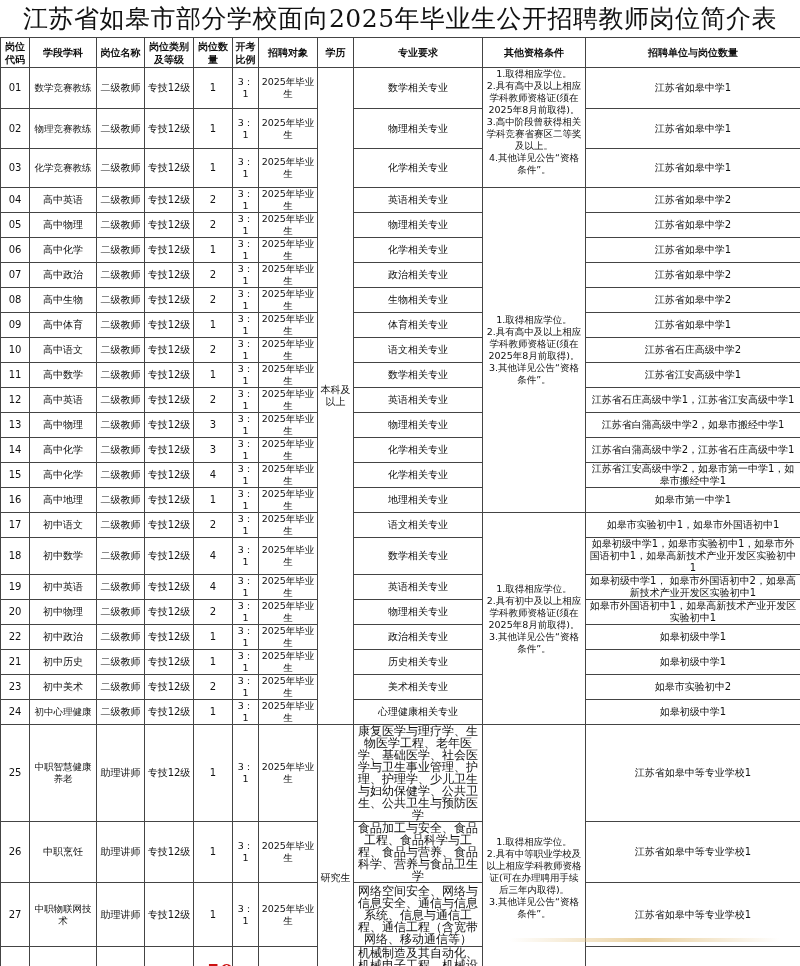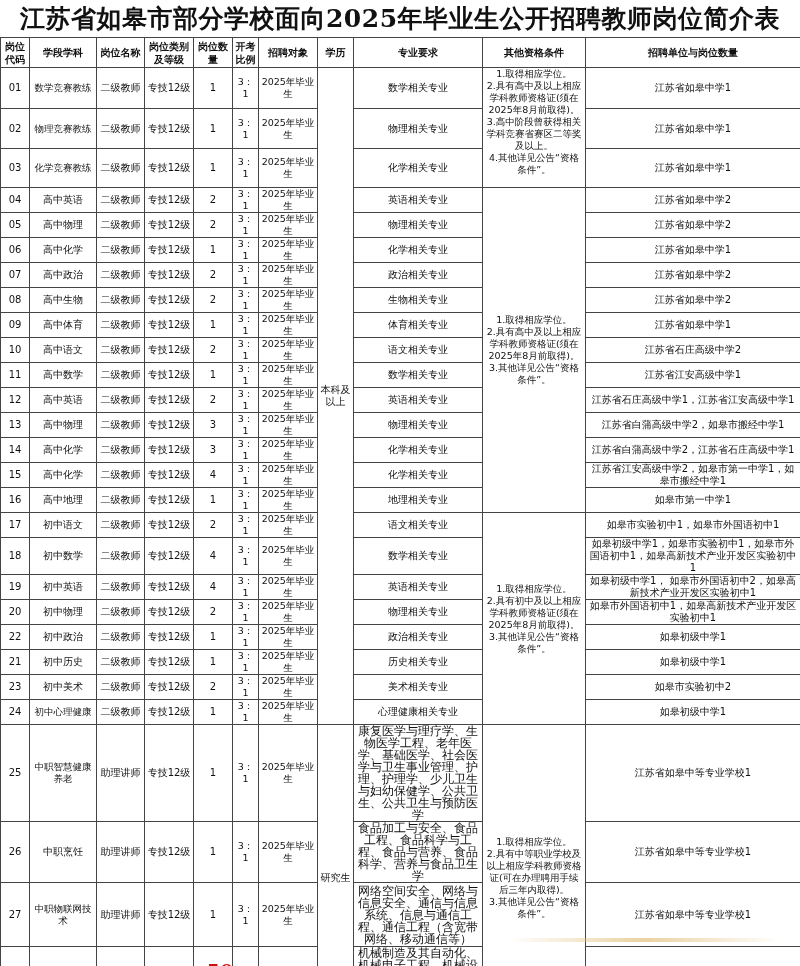--- a/index.html
+++ b/index.html
@@ -1,19 +1,19 @@
 <!DOCTYPE html>
 <html><head>
 <meta charset="utf-8">
 <style>
   html, body { margin: 0; padding: 0; background: #ffffff; }
   body { width: 800px; height: 966px; position: relative; overflow: hidden;
          font-family: "DejaVu Sans", "Liberation Sans", sans-serif; color: #111; }
   .title { position: absolute; left: 0; top: 2px; width: 800px; height: 34px; text-align: center;
-           font-family: "DejaVu Serif", "Liberation Serif", serif; font-weight: bold;
+           font-family: "DejaVu Serif", "Liberation Serif", serif; font-weight: normal;
            font-size: 25px; line-height: 34px; letter-spacing: 0.5px; color: #111; }
   table.grid { position: absolute; left: 0; top: 37px; width: 800px; border-collapse: collapse;
                table-layout: fixed; font-size: 10px; }
   table.grid td, table.grid th { border: 1px solid #444; padding: 0 2px; vertical-align: middle;
                text-align: center; line-height: 12px; overflow: hidden; }
   table.grid th { font-weight: bold; font-size: 10px; line-height: 13px; height: 29px; }
   td.left { text-align: left; }
   td.small { font-size: 9.5px; line-height: 12px; }
   td.cond { font-size: 9.5px; line-height: 12.5px; text-align: left; padding: 1px 2px; }
   td.major-long { font-size: 12px; line-height: 12.5px; text-align: left; padding: 1px 3px; vertical-align: top; }

